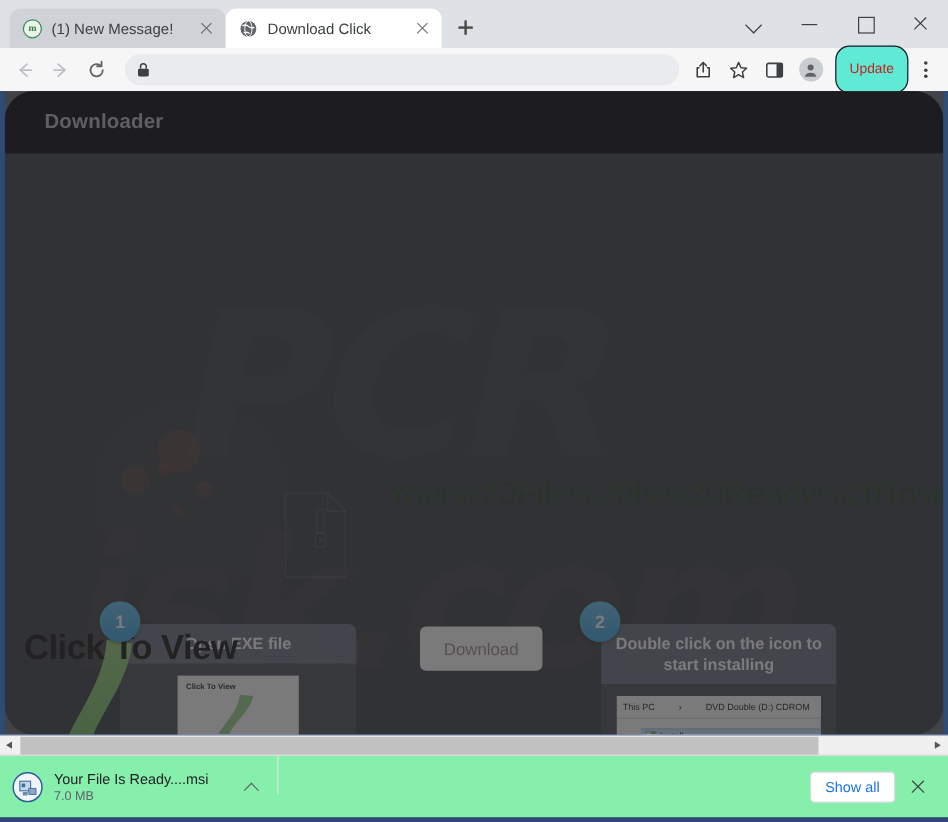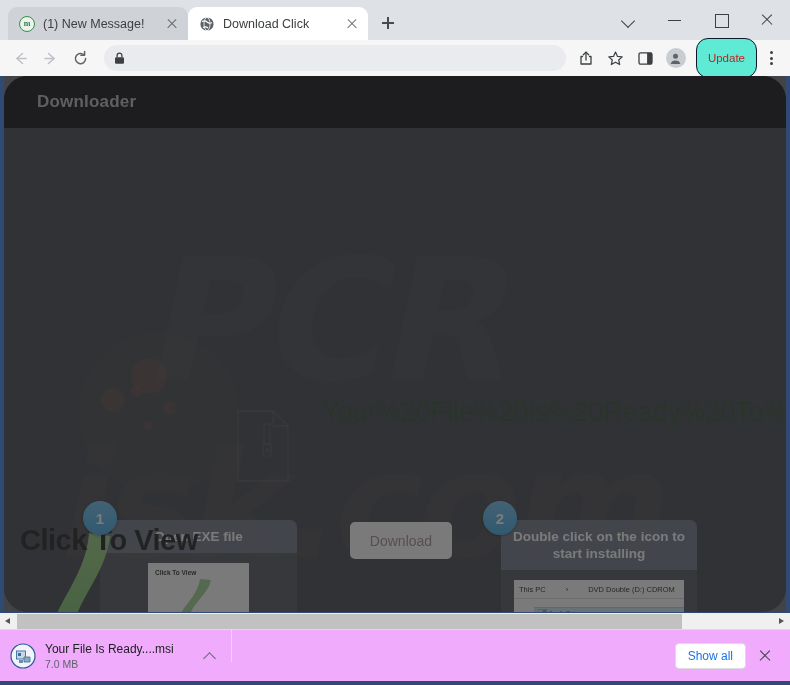--- a/index.html
+++ b/index.html
@@ -254,21 +254,21 @@
   .hs-left::before { left:5px; border-width:3.5px 5px 3.5px 0;
     border-right-color:#555; }
   .hs-right::before { left:6px; border-width:3.5px 0 3.5px 5px;
     border-left-color:#555; }
   #hs-track { flex:1; height:17px; background:#f0f0f0; position:relative; }
   #hs-thumb { position:absolute; left:0; top:1px; height:15px;
     width:88%; background:#c1c1c1; }
 
   
   #shelf {
-    height:52px; background:#f0abfc; flex:0 0 52px;
+    height:52px; background:#86efac; flex:0 0 52px;
     display:flex; padding:0 12px 0 10px;
     border-top:1px solid #dadce0; position:relative;
   }
   #dlitem { display:flex; align-items:center; gap:9px; }
   #msi-icon { width:26px; height:26px; position:relative; }
   #dl-texts { display:flex; flex-direction:column; gap:2px; }
   #dl-name { font-size:12px; color:#202124; }
   #dl-size { font-size:10.5px; color:#5f6368; }
   #dl-caret { width:26px; height:26px; position:relative; margin-left:14px; }
   #dl-caret::before {

